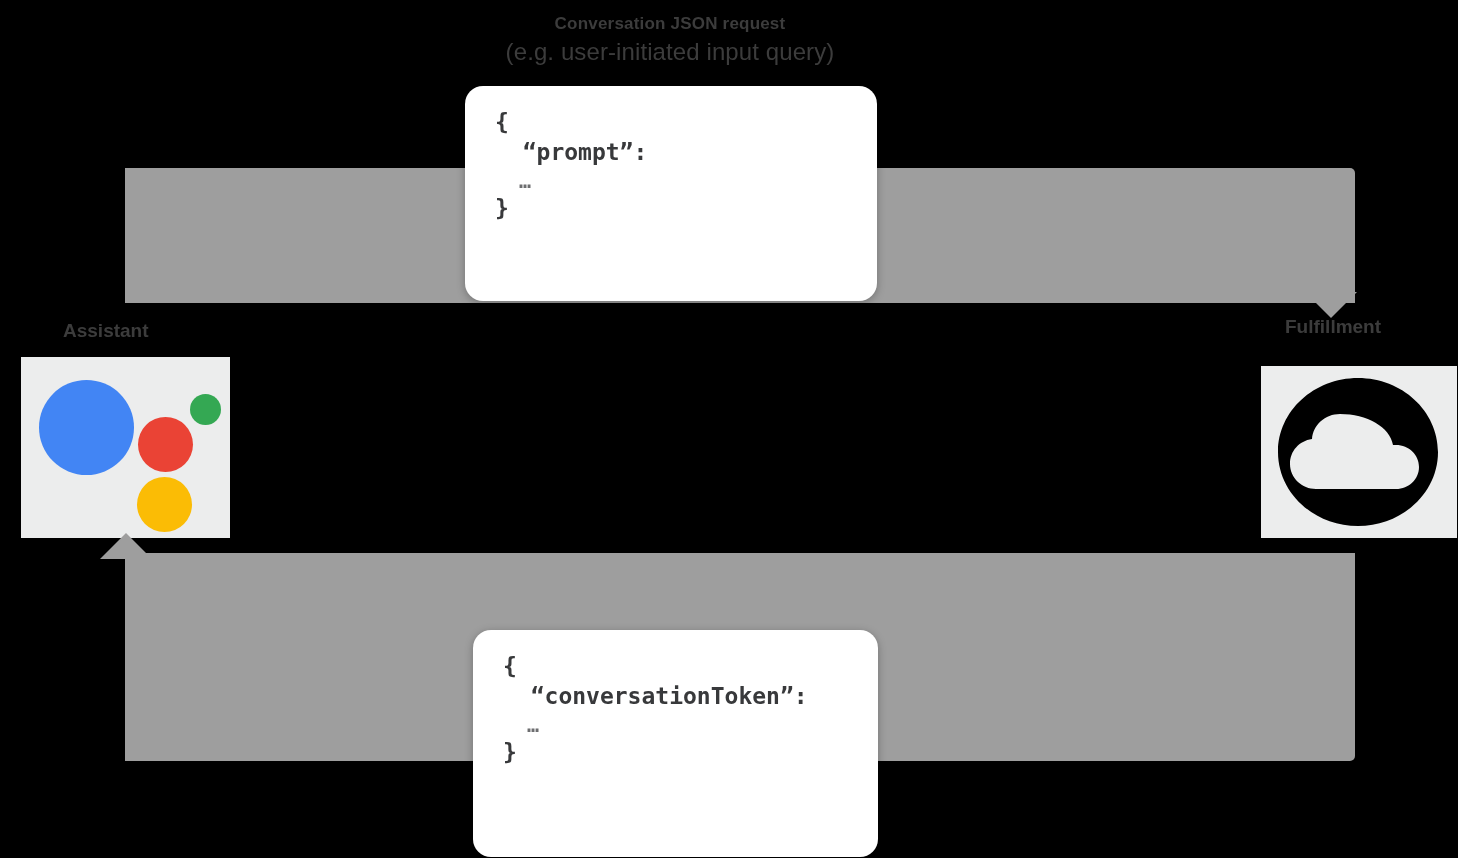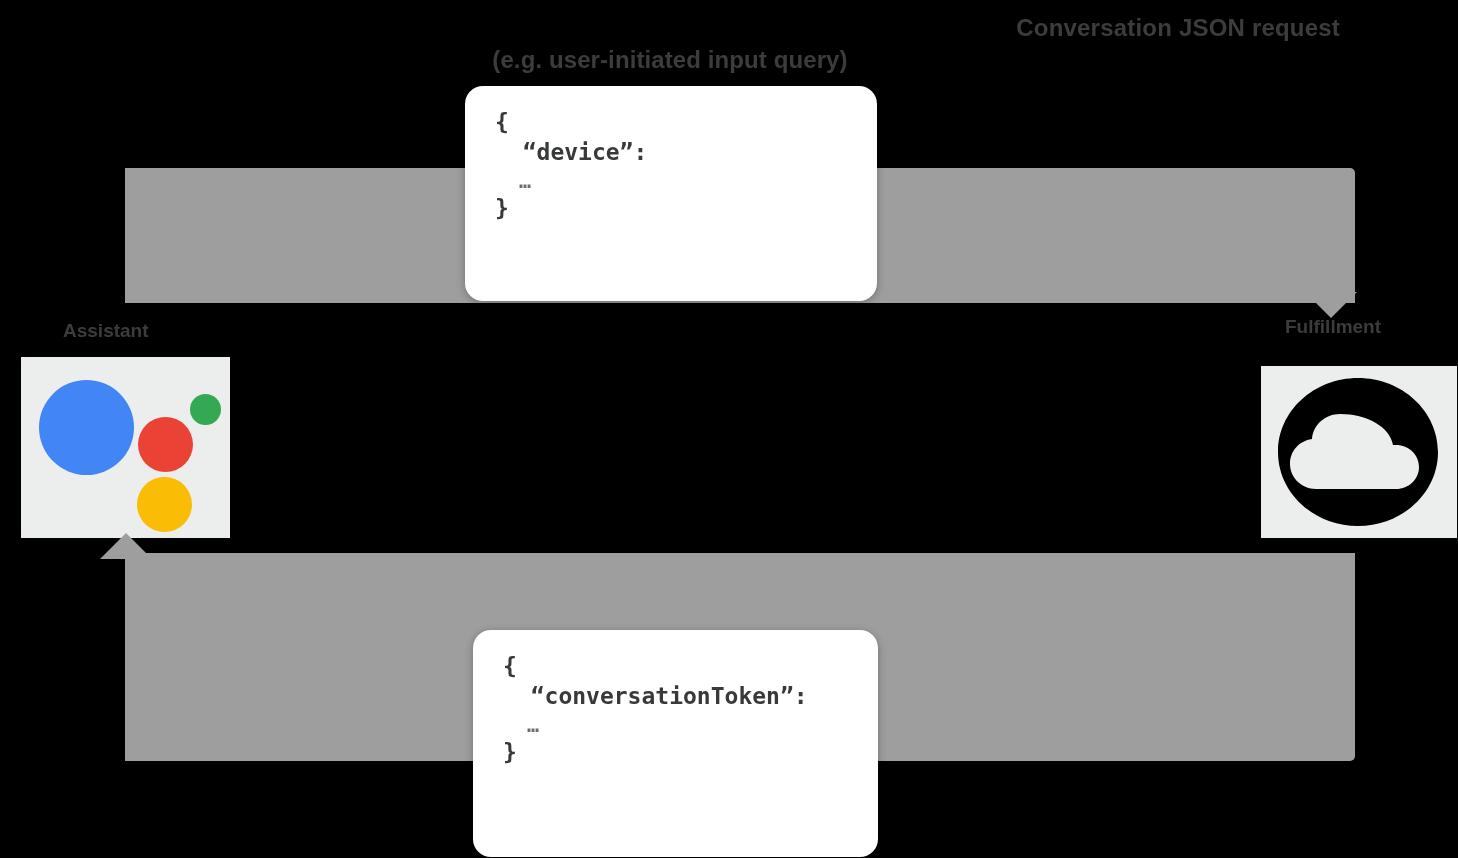--- a/index.html
+++ b/index.html
@@ -21,29 +21,28 @@
 
   
   .caption-block {
     position: absolute;
     text-align: center;
     color: #3c3c3c;
     line-height: 1.18;
     user-select: none;
   }
   .caption-title {
-    font-size: 24px;
+    font-size: 17px;
     font-weight: 700;
     letter-spacing: 0.2px;
     white-space: nowrap;
-    text-align: right;
   }
   .caption-sub {
     font-size: 24px;
-    font-weight: 700;
+    font-weight: 400;
     letter-spacing: 0.1px;
     white-space: nowrap;
     margin-top: 4px;
   }
   #caption-request  { left: 0; top: 14px;  width: 1340px; }
   #caption-response { left: 0; top: 555px; width: 1350px; }
 
   
   .arrow-band {
     position: absolute;
@@ -154,21 +153,21 @@
   <div class="caption-block" id="caption-request">
     <div class="caption-title">Conversation JSON request</div>
     <div class="caption-sub">(e.g. user-initiated input query)</div>
   </div>
 
   <div class="arrow-band" id="arrow-request-shaft"></div>
   <div id="arrow-request-head"></div>
 
   <div class="json-card" id="json-request">
     <div class="json-line">{</div>
-    <div class="json-line json-indent">“device”:</div>
+    <div class="json-line json-indent">“prompt”:</div>
     <div class="json-line json-ellipsis">…</div>
     <div class="json-line">}</div>
   </div>
 
   <div class="endpoint-label" id="label-assistant">Assistant</div>
   <div class="endpoint-label" id="label-fulfillment">Fulfillment</div>
 
   <div class="icon-tile" id="tile-assistant">
     <div class="ga-dot" id="ga-blue"></div>
     <div class="ga-dot" id="ga-green"></div>

